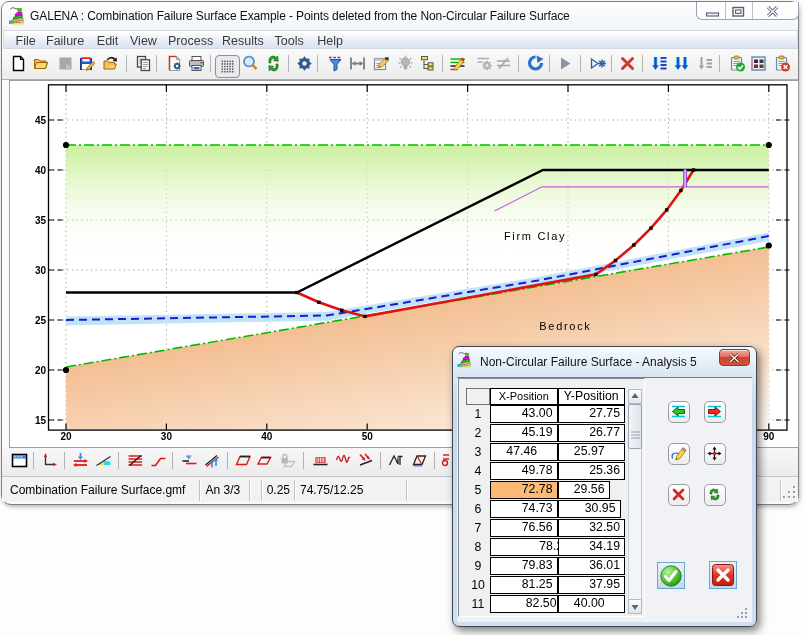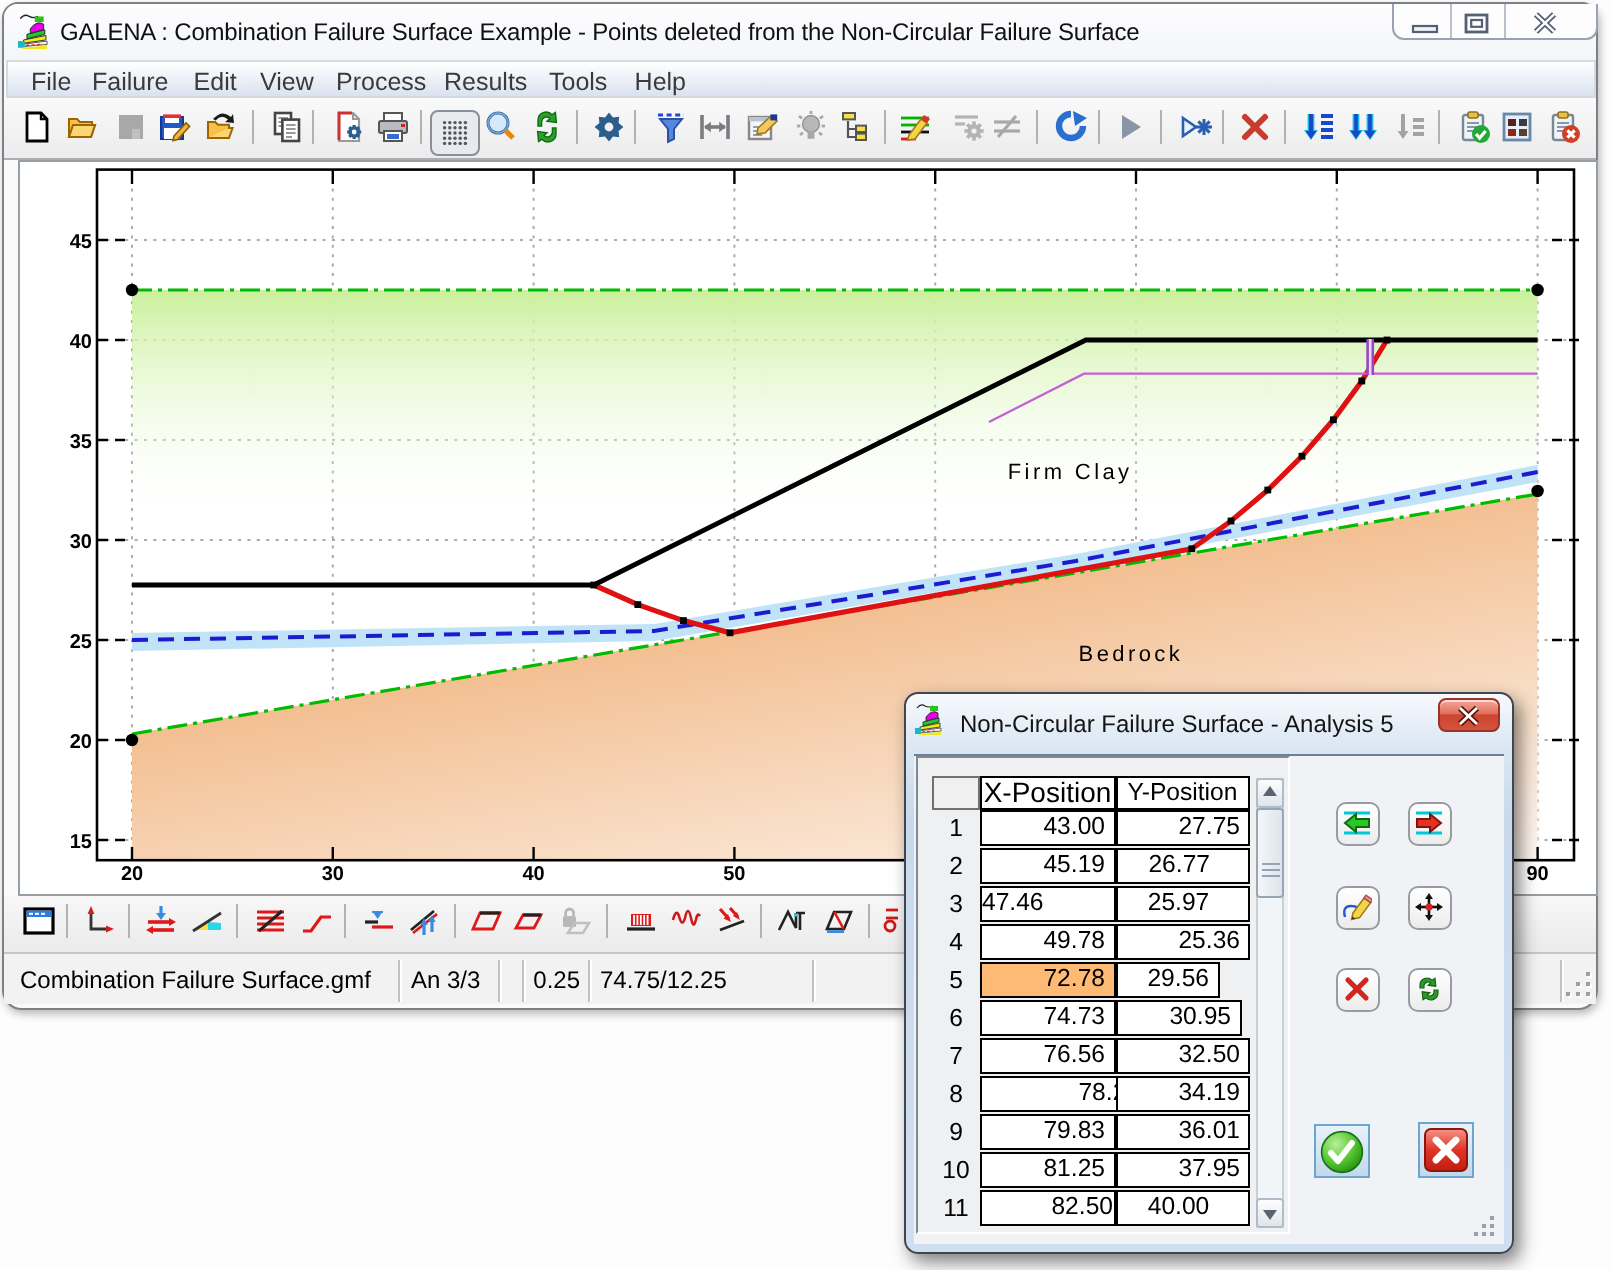--- a/index.html
+++ b/index.html
@@ -596,30 +596,30 @@
       <line x1="19.5" y1="5" x2="11" y2="13"></line>
     </g>
     <g stroke="#fff" stroke-width="1.4">
       <line x1="11" y1="5" x2="19.5" y2="13"></line>
       <line x1="19.5" y1="5" x2="11" y2="13"></line>
     </g>
   </svg>
 <div class="abs" style="left:456.5px;top:376.5px;width:295.5px;height:245px;background:#f0f2f5;border-top:1px solid #6f7e92;box-sizing:border-box"></div>
 <div class="abs" style="left:457.5px;top:377.5px;width:187px;height:239.5px;background:#eef0f2;border-top:1.5px solid #7f8893;border-left:1.5px solid #7f8893;border-bottom:1px solid #fff;border-right:1px solid #fff;box-sizing:border-box"></div>
 <div style="position:absolute;left:466px;top:388px;width:24px;height:16.5px;background:#f0f0f0;border:1px solid #707070;box-sizing:border-box"></div>
-<div style="position:absolute;left:490px;top:388px;width:67.5px;height:16.5px;background:#fff;border:1px solid #000;box-sizing:border-box;font-size:14px;text-align:center;line-height:14.5px">X-Position</div>
+<div style="position:absolute;left:490px;top:388px;width:67.5px;height:16.5px;background:#fff;border:1px solid #000;box-sizing:border-box;font-size:11px;text-align:center;line-height:14.5px">X-Position</div>
 <div style="position:absolute;left:557.5px;top:388px;width:67.5px;height:16.5px;background:#fff;border:1px solid #000;box-sizing:border-box;font-size:12.3px;text-align:center;line-height:14.5px">Y-Position</div>
 <div style="position:absolute;left:466px;top:404.5px;width:24px;height:19px;font-size:12.3px;text-align:center;line-height:19px;color:#000">1</div>
 <div style="position:absolute;left:490px;top:405.0px;width:67.5px;height:18px;background:#fff;border:1.4px solid #000;box-sizing:border-box;font-size:12.3px;text-align:right;line-height:15px;padding-right:4px">43.00</div>
 <div style="position:absolute;left:557.5px;top:405.0px;width:67.5px;height:18px;background:#fff;border:1.4px solid #000;box-sizing:border-box;font-size:12.3px;text-align:right;line-height:15px;padding-right:4px">27.75</div>
 <div style="position:absolute;left:466px;top:423.5px;width:24px;height:19px;font-size:12.3px;text-align:center;line-height:19px;color:#000">2</div>
 <div style="position:absolute;left:490px;top:424.0px;width:67.5px;height:18px;background:#fff;border:1.4px solid #000;box-sizing:border-box;font-size:12.3px;text-align:right;line-height:15px;padding-right:4px">45.19</div>
-<div style="position:absolute;left:557.5px;top:424.0px;width:67.5px;height:18px;background:#fff;border:1.4px solid #000;box-sizing:border-box;font-size:12.3px;text-align:right;line-height:15px;padding-right:19px">26.77</div>
+<div style="position:absolute;left:557.5px;top:424.0px;width:67.5px;height:18px;background:#fff;border:1.4px solid #000;box-sizing:border-box;font-size:12.3px;text-align:right;line-height:15px;padding-right:4px">26.77</div>
 <div style="position:absolute;left:466px;top:442.5px;width:24px;height:19px;font-size:12.3px;text-align:center;line-height:19px;color:#000">3</div>
-<div style="position:absolute;left:490px;top:443.0px;width:67.5px;height:18px;background:#fff;border:1.4px solid #000;box-sizing:border-box;font-size:12.3px;text-align:left;line-height:15px;padding-right:4px">47.46</div>
+<div style="position:absolute;left:490px;top:443.0px;width:67.5px;height:18px;background:#fff;border:1.4px solid #000;box-sizing:border-box;font-size:12.3px;text-align:center;line-height:15px;padding-right:4px">47.46</div>
 <div style="position:absolute;left:557.5px;top:443.0px;width:67.5px;height:18px;background:#fff;border:1.4px solid #000;box-sizing:border-box;font-size:12.3px;text-align:center;line-height:15px;padding-right:4px">25.97</div>
 <div style="position:absolute;left:466px;top:461.5px;width:24px;height:19px;font-size:12.3px;text-align:center;line-height:19px;color:#000">4</div>
 <div style="position:absolute;left:490px;top:462.0px;width:67.5px;height:18px;background:#fff;border:1.4px solid #000;box-sizing:border-box;font-size:12.3px;text-align:right;line-height:15px;padding-right:4px">49.78</div>
 <div style="position:absolute;left:557.5px;top:462.0px;width:67.5px;height:18px;background:#fff;border:1.4px solid #000;box-sizing:border-box;font-size:12.3px;text-align:right;line-height:15px;padding-right:4px">25.36</div>
 <div style="position:absolute;left:466px;top:480.5px;width:24px;height:19px;font-size:12.3px;text-align:center;line-height:19px;color:#000">5</div>
 <div style="position:absolute;left:490px;top:481.0px;width:67.5px;height:18px;background:#fdba74;border:1.4px solid #000;box-sizing:border-box;font-size:12.3px;text-align:right;line-height:15px;padding-right:4px">72.78</div>
 <div style="position:absolute;left:557.5px;top:481.0px;width:52px;height:18px;background:#fff;border:1.4px solid #000;box-sizing:border-box;font-size:12.3px;text-align:right;line-height:15px;padding-right:4px">29.56</div>
 <div style="position:absolute;left:466px;top:499.5px;width:24px;height:19px;font-size:12.3px;text-align:center;line-height:19px;color:#000">6</div>
 <div style="position:absolute;left:490px;top:500.0px;width:67.5px;height:18px;background:#fff;border:1.4px solid #000;box-sizing:border-box;font-size:12.3px;text-align:right;line-height:15px;padding-right:4px">74.73</div>
 <div style="position:absolute;left:557.5px;top:500.0px;width:63px;height:18px;background:#fff;border:1.4px solid #000;box-sizing:border-box;font-size:12.3px;text-align:right;line-height:15px;padding-right:4px">30.95</div>

